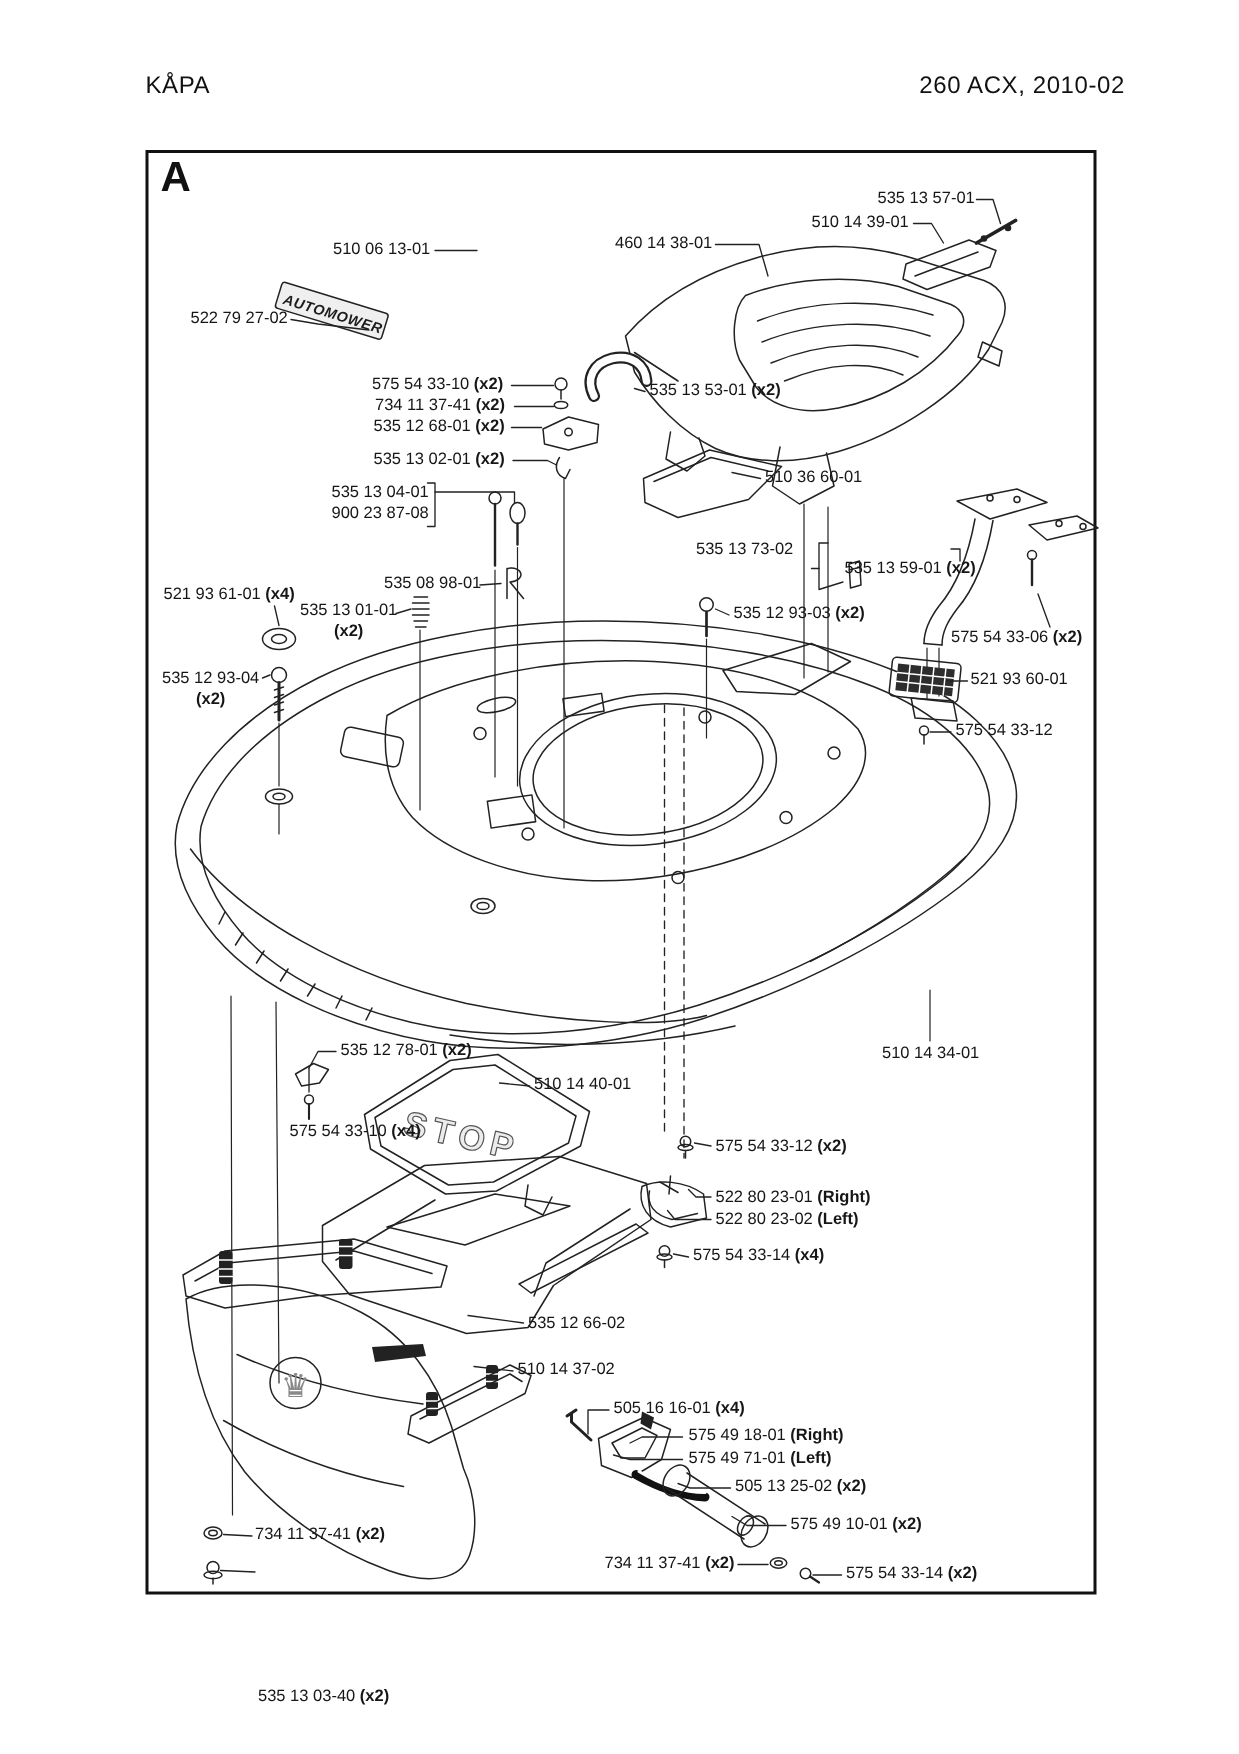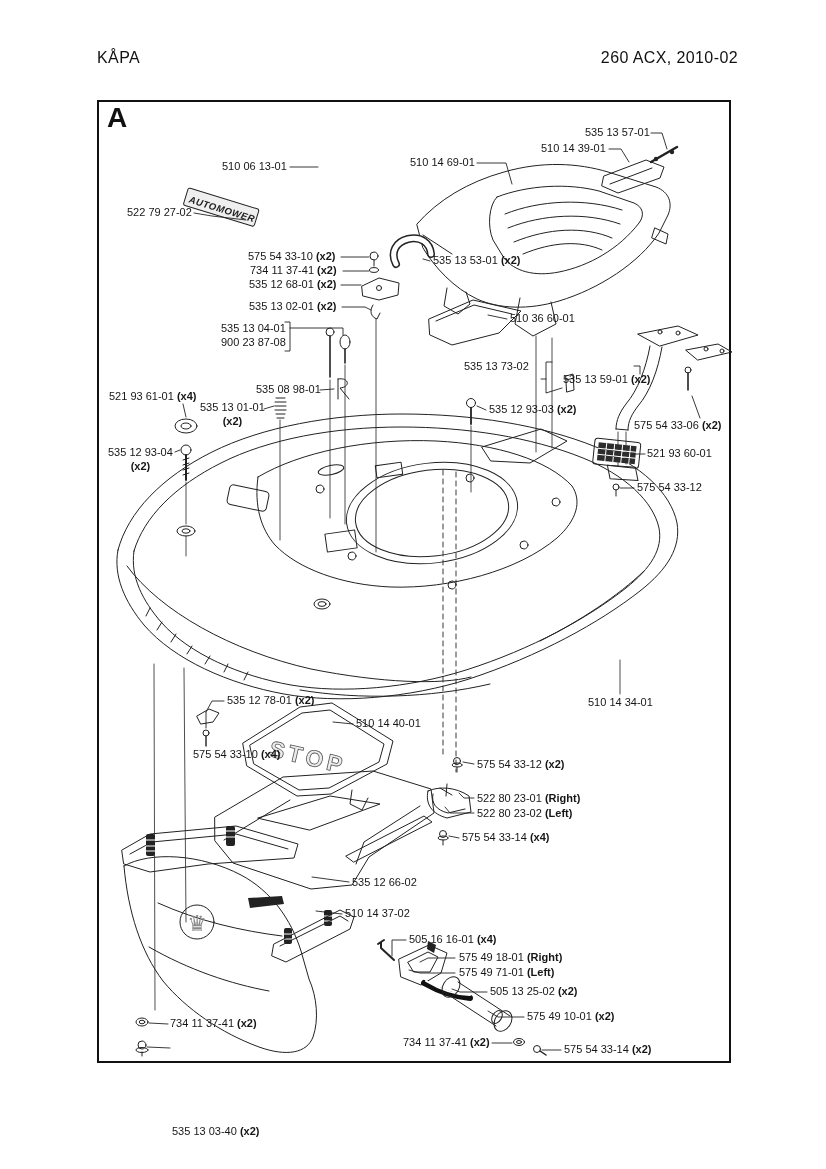--- a/index.html
+++ b/index.html
@@ -1,20 +1,20 @@
 <!DOCTYPE html>
 <html><head>
 <meta charset="utf-8">
 <style>
   html,body{margin:0;padding:0;background:#fff;}
   .page{position:relative;width:826px;height:1169px;background:#fff;overflow:hidden;
         font-family:"Liberation Sans", sans-serif;color:#161616;}
   .hdr{position:absolute;top:49px;font-size:16px;letter-spacing:.4px;color:#111;}
   #hdr-left{left:97px;}
-  #hdr-right{right:88px;}
+  #hdr-right{right:76px;}
   .frame{position:absolute;left:97px;top:100px;width:634px;height:963px;
          border:2px solid #111;box-sizing:border-box;z-index:0;}
   .section-label{position:absolute;left:107px;top:102px;font-size:28px;font-weight:bold;color:#111;z-index:3;}
   svg.art{position:absolute;left:0;top:0;z-index:1;}
   #part-labels{position:absolute;left:0;top:0;width:826px;height:1169px;z-index:2;}
   .part-label{position:absolute;font-size:11px;line-height:13.5px;color:#161616;white-space:nowrap;}
   .part-label .qty{font-weight:bold;}
   .part-label .l2{display:block;text-align:center;font-weight:bold;}
   svg text{font-family:"Liberation Sans", sans-serif;}
 </style>
@@ -301,21 +301,21 @@
         <path d="M561,1050 L542,1050"></path>
         <path d="M168,1024 L149,1023"></path>
         <path d="M170,1048 L147,1047"></path>
       </g>
     </g>
   </svg>
 
   <div id="part-labels">
       <div class="part-label" style="left: 222px; top: 160px;"><span>510 06 13-01</span></div>
       <div class="part-label" style="left: 127px; top: 206px;"><span>522 79 27-02</span></div>
-      <div class="part-label" style="left: 410px; top: 156px;"><span>510 14 69-01</span></div>
+      <div class="part-label" style="left: 410px; top: 156px;"><span>460 14 38-01</span></div>
       <div class="part-label" style="left: 585px; top: 126px;"><span>535 13 57-01</span></div>
       <div class="part-label" style="left: 541px; top: 142px;"><span>510 14 39-01</span></div>
       <div class="part-label" style="left: 248px; top: 250px;"><span>575 54 33-10</span><span class="qty">&nbsp;(x2)</span></div>
       <div class="part-label" style="left: 250px; top: 264px;"><span>734 11 37-41</span><span class="qty">&nbsp;(x2)</span></div>
       <div class="part-label" style="left: 249px; top: 278px;"><span>535 12 68-01</span><span class="qty">&nbsp;(x2)</span></div>
       <div class="part-label" style="left: 433px; top: 254px;"><span>535 13 53-01</span><span class="qty">&nbsp;(x2)</span></div>
       <div class="part-label" style="left: 249px; top: 300px;"><span>535 13 02-01</span><span class="qty">&nbsp;(x2)</span></div>
       <div class="part-label" style="left: 221px; top: 322px;"><span>535 13 04-01</span></div>
       <div class="part-label" style="left: 221px; top: 336px;"><span>900 23 87-08</span></div>
       <div class="part-label" style="left: 510px; top: 312px;"><span>510 36 60-01</span></div>

